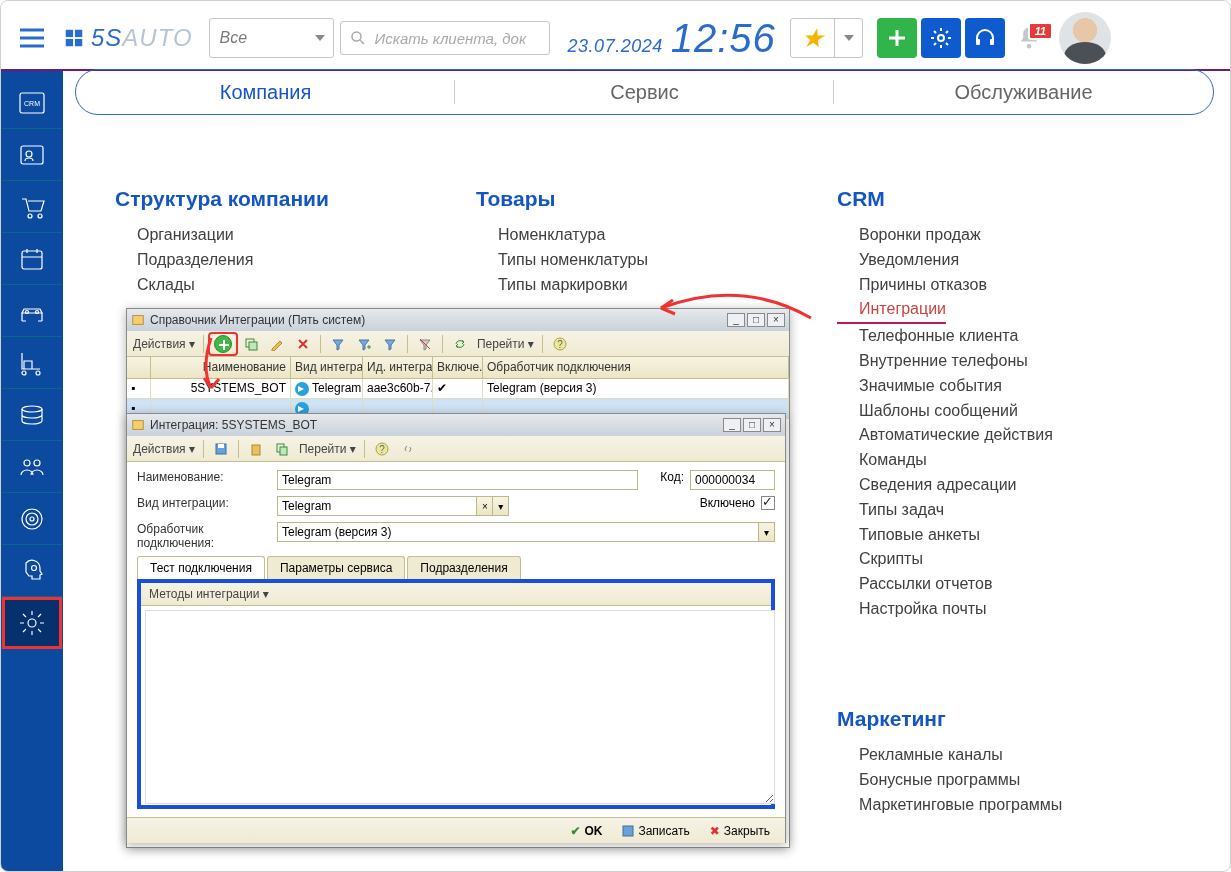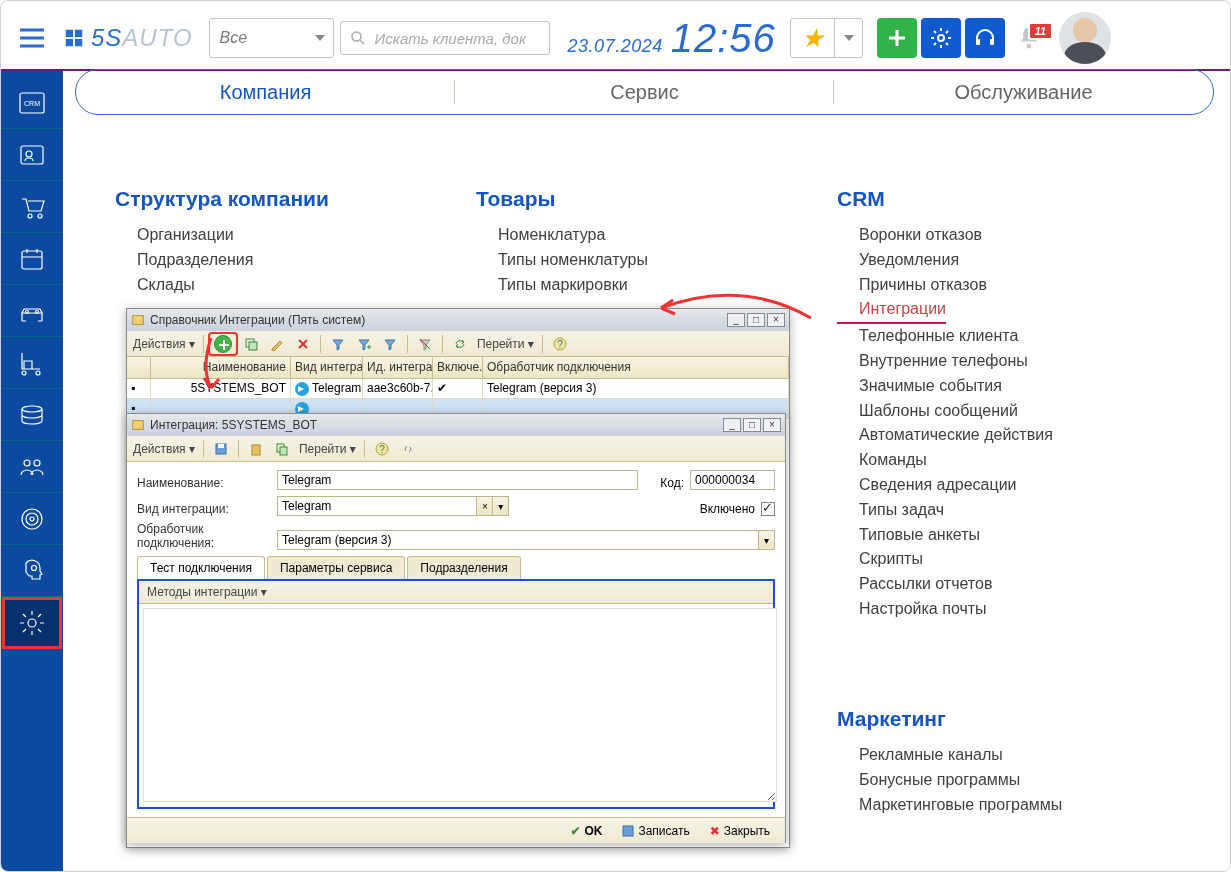--- a/index.html
+++ b/index.html
@@ -212,21 +212,21 @@
   #dlg1 .c-hand { flex:1; }
   #dlg1 .grid-row { height:20px; display:flex; font-size:12px; }
   #dlg1 .grid-row.sel { background:#cfe3f5; }
   #dlg1 .grid-row div { border-right:1px solid #e0dcc0; border-bottom:1px solid #e0dcc0; padding:2px 4px; overflow:hidden; white-space:nowrap;}
   .tg-icon { width:14px; height:14px; background:#2aa1da; border-radius:50%; display:inline-block; vertical-align:middle; margin-right:3px; position:relative;}
   .tg-icon::after{ content:""; position:absolute; left:3px; top:4px; border-left:6px solid #fff; border-top:3px solid transparent; border-bottom:3px solid transparent;}
 
   
   #dlg2 { top:412px; left:125px; width:660px; height:430px; z-index:20; }
   #dlg2 .form { padding:8px 10px; }
-  #dlg2 .frow { display:flex; align-items:flex-end; margin-bottom:6px; font-size:12px;}
+  #dlg2 .frow { display:flex; align-items:flex-start; margin-bottom:6px; font-size:12px;}
   #dlg2 .frow label { width:140px; color:#333; }
   #dlg2 .frow .inp {
     flex:1; height:20px; border:1px solid #bcb88d; background:#fff;
     padding:2px 4px; font-size:12px;
   }
   #dlg2 .frow .inp.short { flex:none; width:85px; }
   #dlg2 .frow .lbl2 { width:40px; text-align:right; margin:0 6px; }
   #dlg2 .frow .dd-btns { display:flex; }
   #dlg2 .frow .dd-btns span {
     width:16px; height:20px; border:1px solid #bcb88d; border-left:none;
@@ -235,21 +235,21 @@
   }
   #dlg2 .chk { width:14px; height:14px; border:1px solid #888; background:#fff; display:inline-block; position:relative; cursor:pointer;}
   #dlg2 .chk.on::after { content:"✓"; position:absolute; top:-3px; left:0; font-size:13px; color:#222;}
   #dlg2 .tabs { display:flex; gap:2px; margin-top:4px; }
   #dlg2 .tab {
     padding:4px 12px; border:1px solid #c7bd8e; border-bottom:none;
     background:#efead2; border-radius:3px 3px 0 0; font-size:12px; cursor:pointer;
   }
   #dlg2 .tab.active { background:#fff; }
   #dlg2 .tab-pane {
-    border:2px solid #1d4ed8; background:#fff; height:230px;
+    border:4px solid #1d4ed8; background:#fff; height:230px;
   }
   #dlg2 .subbar {
     background:linear-gradient(#f6f3e6,#efead2); border-bottom:1px solid #c7bd8e;
     padding:4px 8px; font-size:12px; color:#444; cursor:pointer;
   }
   #dlg2 .bigtext { width:100%; height:194px; border:1px solid #ddd; margin:4px; padding:2px; font-family:Tahoma; font-size:12px;}
   #dlg2 .footer {
     height:26px; background:linear-gradient(#f6f3e6,#efead2);
     border-top:1px solid #c7bd8e;
     display:flex; justify-content:flex-end; align-items:center; gap:6px; padding:0 8px;
@@ -442,21 +442,21 @@
     <h3>Товары</h3>
     <ul>
       <li>Номенклатура</li>
       <li>Типы номенклатуры</li>
       <li>Типы маркировки</li>
     </ul>
   </div>
   <div class="col">
     <h3>CRM</h3>
     <ul>
-      <li>Воронки отказов</li>
+      <li>Воронки продаж</li>
       <li>Уведомления</li>
       <li>Причины отказов</li>
       <li class="highlight">Интеграции</li>
       <li>Телефонные клиента</li>
       <li>Внутренние телефоны</li>
       <li>Значимые события</li>
       <li>Шаблоны сообщений</li>
       <li>Автоматические действия</li>
       <li>Команды</li>
       <li>Сведения адресации</li>

